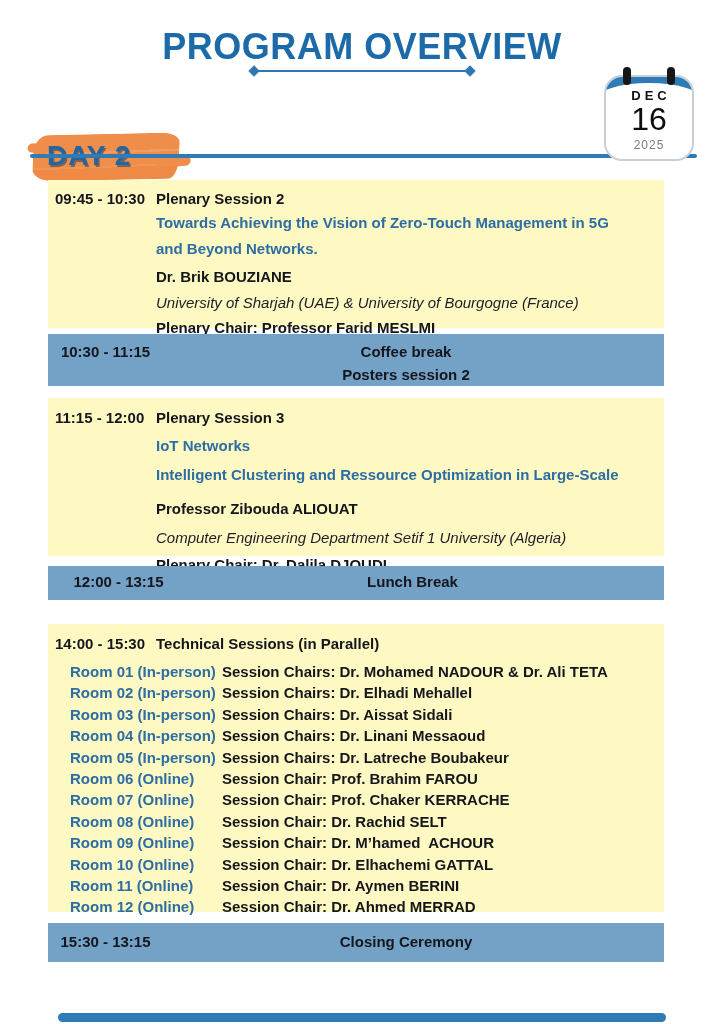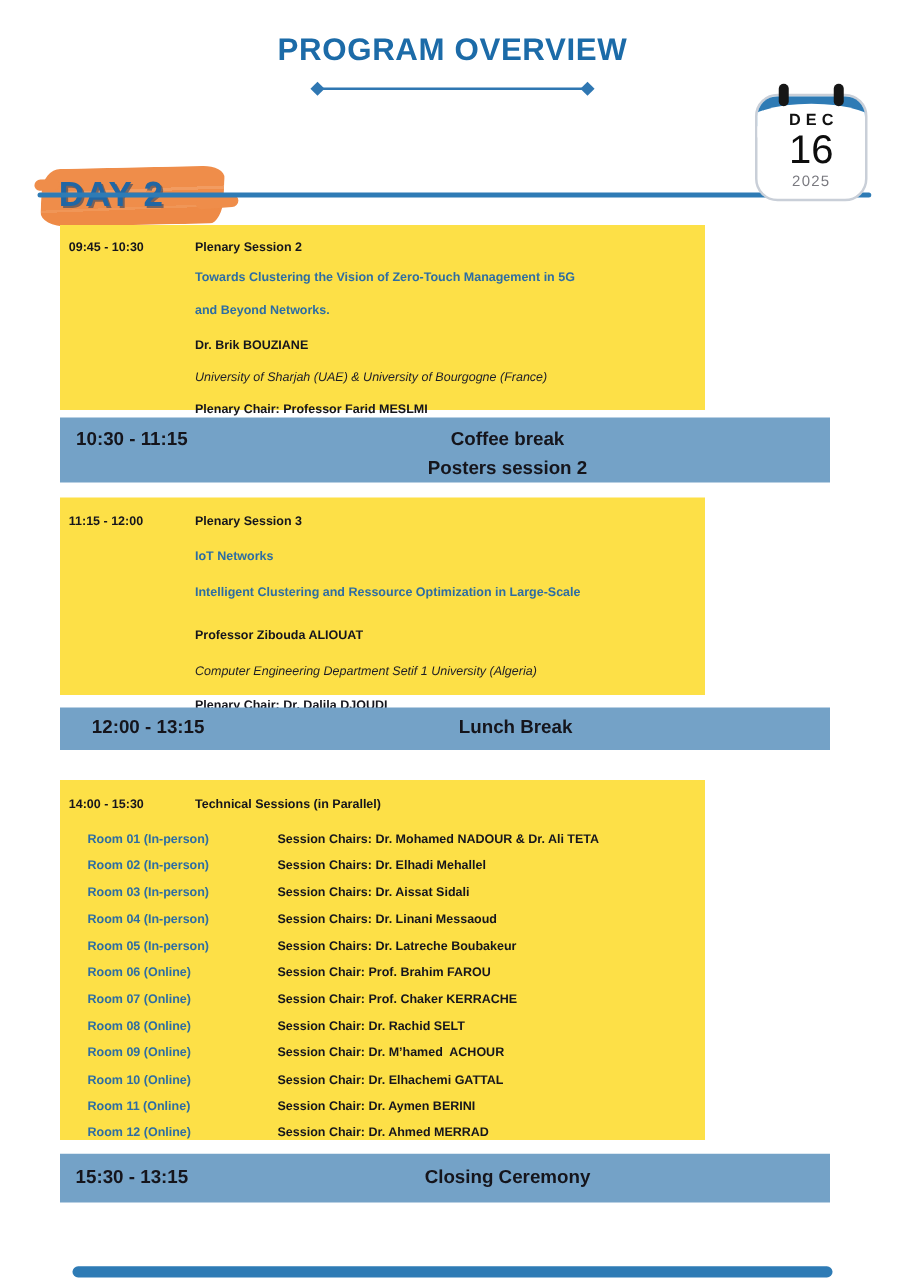--- a/index.html
+++ b/index.html
@@ -2,21 +2,21 @@
 <html><head>
 <meta charset="utf-8">
 <style>
   * { margin:0; padding:0; box-sizing:border-box; }
   html,body { background:#ffffff; }
   body { font-family:"Liberation Sans", sans-serif; }
   .page { position:relative; width:724px; height:1024px; background:#ffffff; overflow:hidden; }
 
   
   .title { position:absolute; top:26px; left:0; width:100%; text-align:center;
-           font-size:25px; font-weight:800; letter-spacing:.5px; color:#1c6ba8; }
+           font-size:36px; font-weight:800; letter-spacing:.5px; color:#1c6ba8; }
   .divider { position:absolute; top:70px; left:50%; transform:translateX(-50%);
              width:216px; height:2px; background:#2f77b2; }
   .divider::before, .divider::after { content:""; position:absolute; top:-3px;
              width:8px; height:8px; background:#2f77b2; transform:rotate(45deg); }
   .divider::before { left:-4px; } .divider::after { right:-4px; }
 
   .day-badge { position:absolute; top:90px; left:33px; width:146px; height:46px;margin-top:44px; }
   .brush { position:absolute; inset:0; background:#ef8d4a;
            border-radius:14px 18px 10px 22px / 18px 10px 20px 12px;
            transform:rotate(-1.2deg) skewX(-4deg);
@@ -42,22 +42,22 @@
   .cal-band-mask { position:absolute; top:6px; left:-10px; right:-10px; height:34px;
              background:#fff; border-radius:50%; }
   .cal-month { position:absolute; top:11px; width:100%; text-align:center; font-size:13px;
              font-weight:700; letter-spacing:4px; color:#111; text-indent:4px; z-index:3; }
   .cal-day { position:absolute; top:26px; width:100%; text-align:center; font-size:32px;
              line-height:1; font-weight:400; color:#0d0d0d; z-index:3; }
   .cal-year { position:absolute; top:61px; width:100%; text-align:center; font-size:12px;
              letter-spacing:1px; color:#7a7a80; z-index:3; }
 
   
-  .block { position:absolute; left:48px; width:516px; background:#fde047;
-           padding:8px 8px 0 7px; font-size:10px; color:#15151c; }
+  .block { position:absolute; left:48px; width:616px; background:#fef9c3;
+           padding:8px 8px 0 7px; font-size:15px; color:#15151c; }
   .band  { position:absolute; left:48px; width:616px; background:#74a2c7;
            padding:6px 8px 0 7px; font-size:15px; color:#15151c;text-align:center; }
   .grid-row { display:grid; grid-template-columns:101px 1fr; column-gap:0; }
   .time { font-weight:700; white-space:nowrap; }
   .dark { font-weight:700; color:#15151c; }
   .talk { font-weight:700; color:#2d6da3; line-height:26px; }
   .speaker { line-height:26px; margin-top:2px; }
   .aff  { font-style:italic; font-weight:400; color:#1d1d26; line-height:25px; }
   .chair{ line-height:25px; }
   .b1 { top:180px; height:148px; }
@@ -111,21 +111,21 @@
   </div>
 
   <section class="block b1">
     <div class="grid-row head">
       <span class="time">09:45 - 10:30</span>
       <span class="dark">Plenary Session 2</span>
     </div>
     <div class="grid-row">
       <span></span>
       <div>
-        <div class="talk">Towards Clustering the Vision of Zero-Touch Management in 5G</div>
+        <div class="talk">Towards Achieving the Vision of Zero-Touch Management in 5G</div>
         <div class="talk">and Beyond Networks.</div>
         <div class="dark speaker">Dr. Brik BOUZIANE</div>
         <div class="aff">University of Sharjah (UAE) &amp; University of Bourgogne (France)</div>
         <div class="dark chair">Plenary Chair: Professor Farid MESLMI</div>
       </div>
     </div>
   </section>
 
   <section class="band band1">
     <div class="grid-row band-line">

